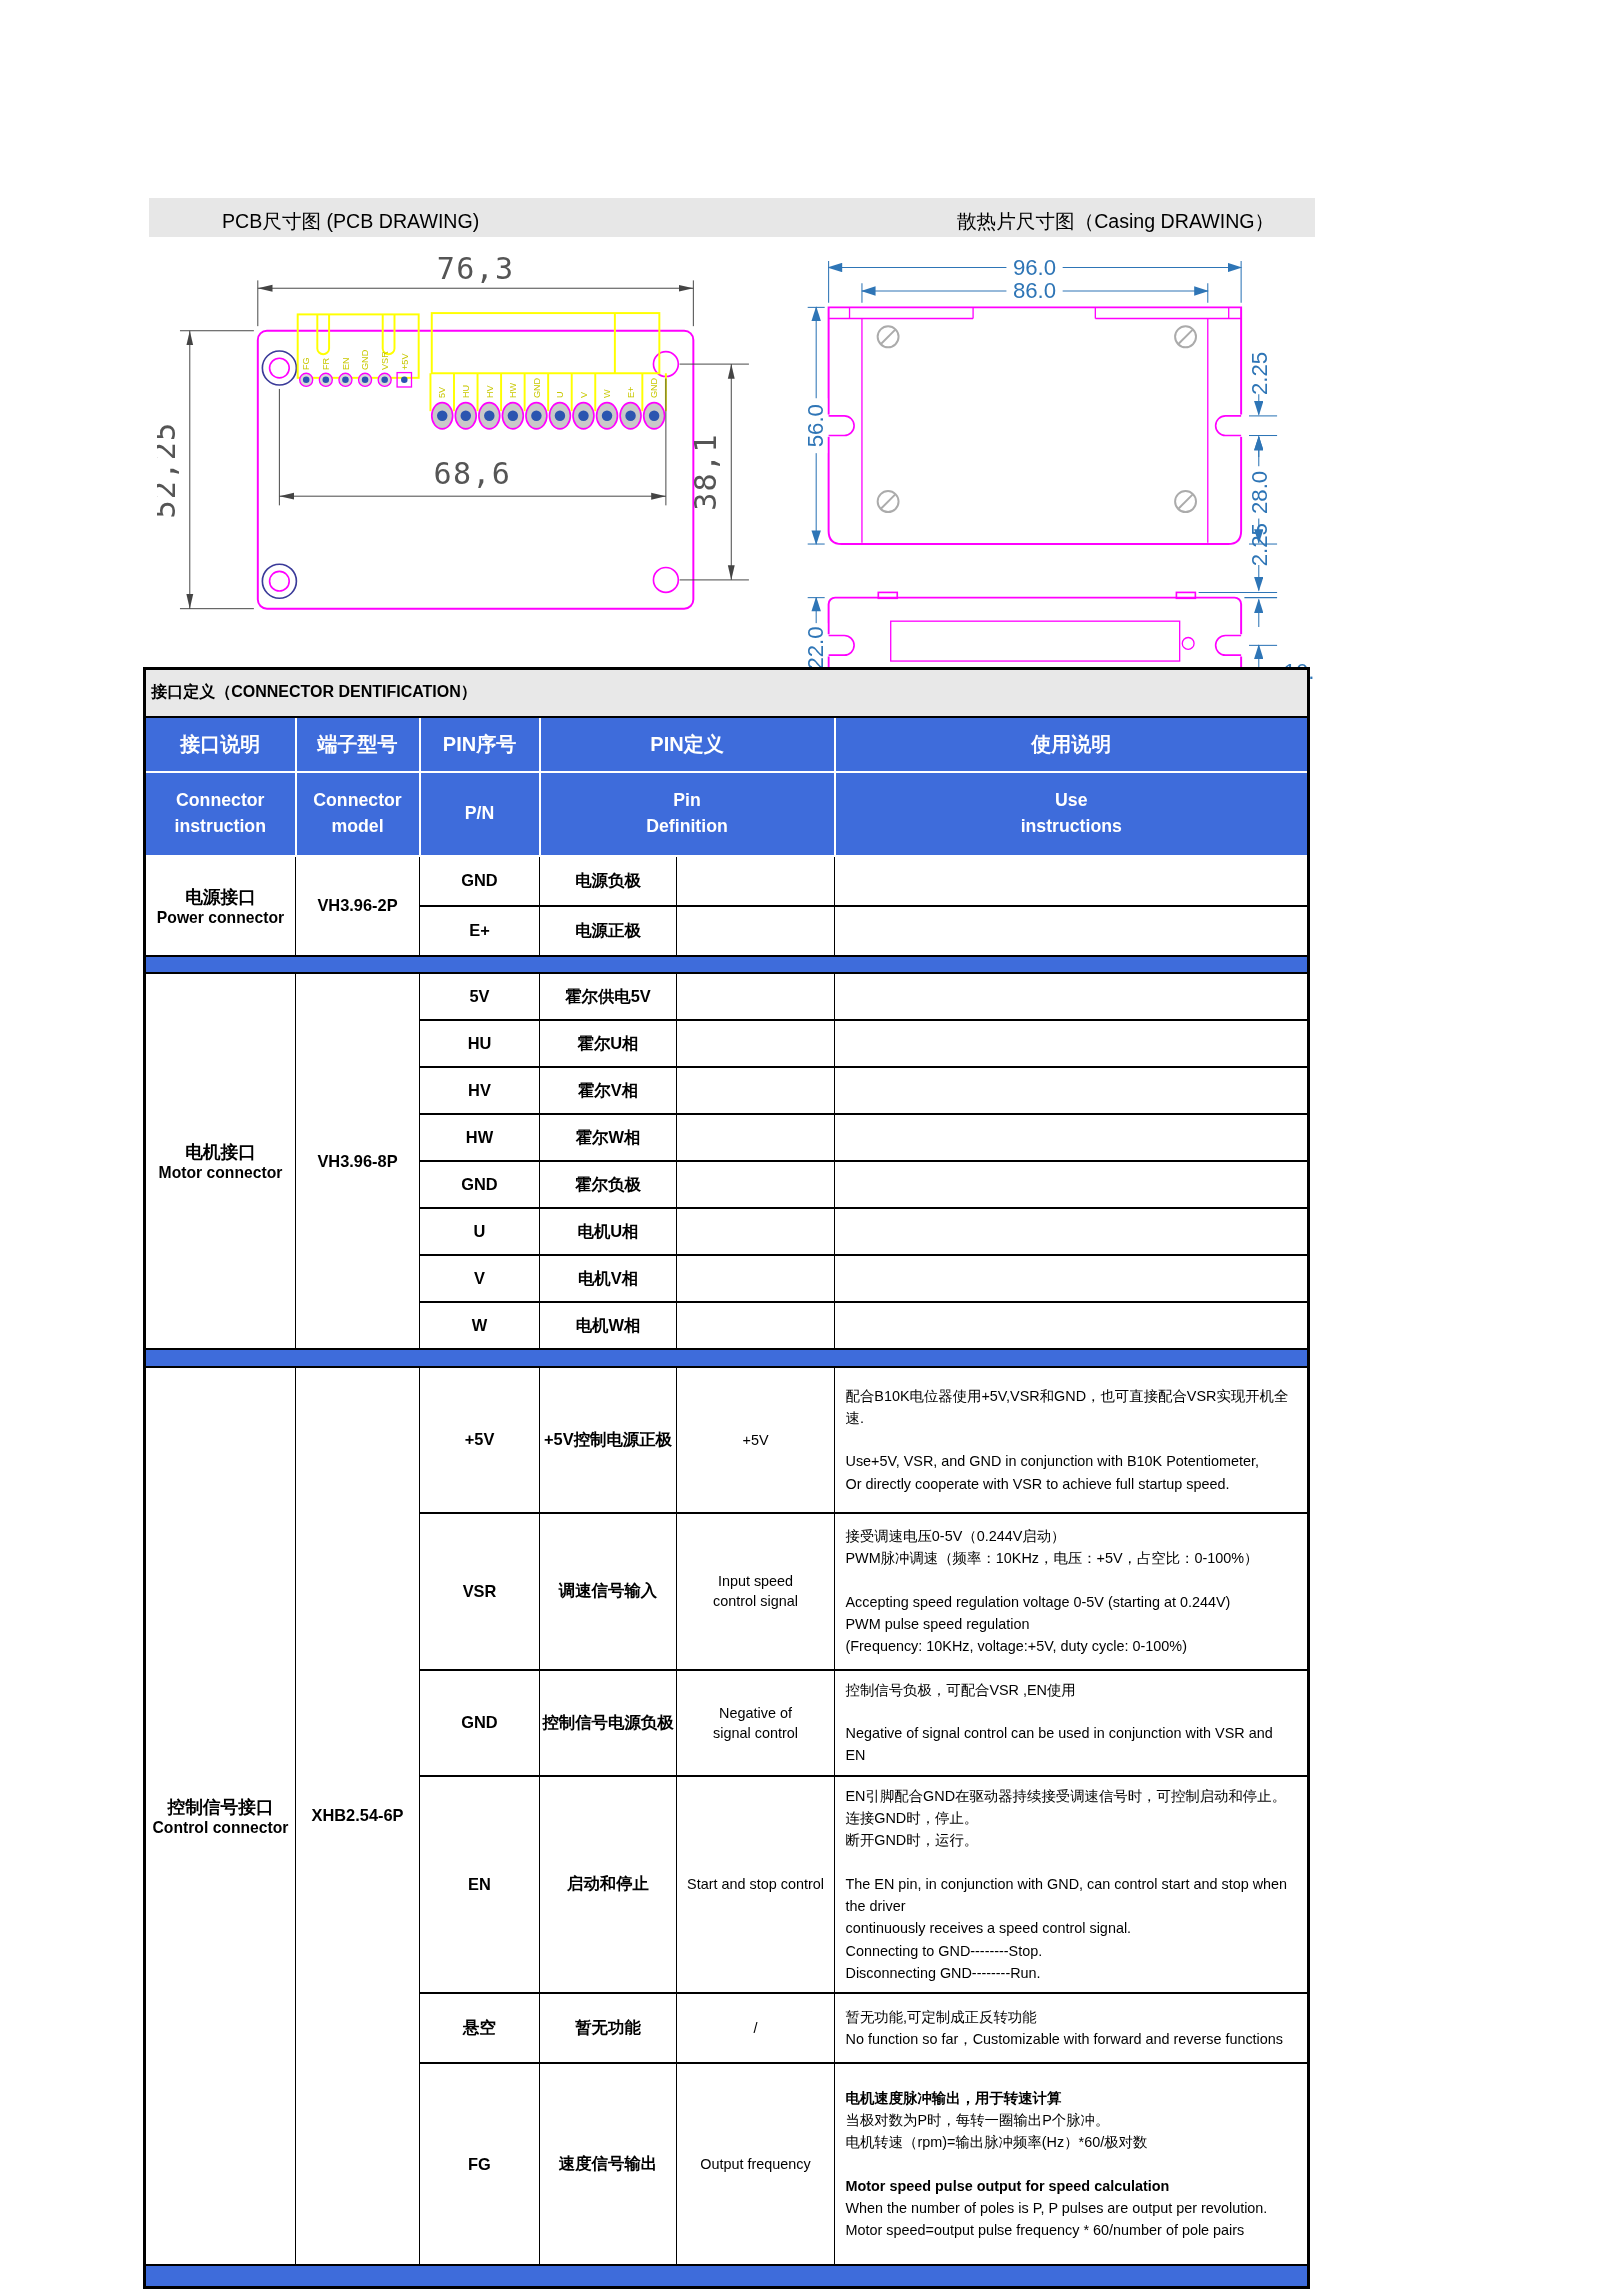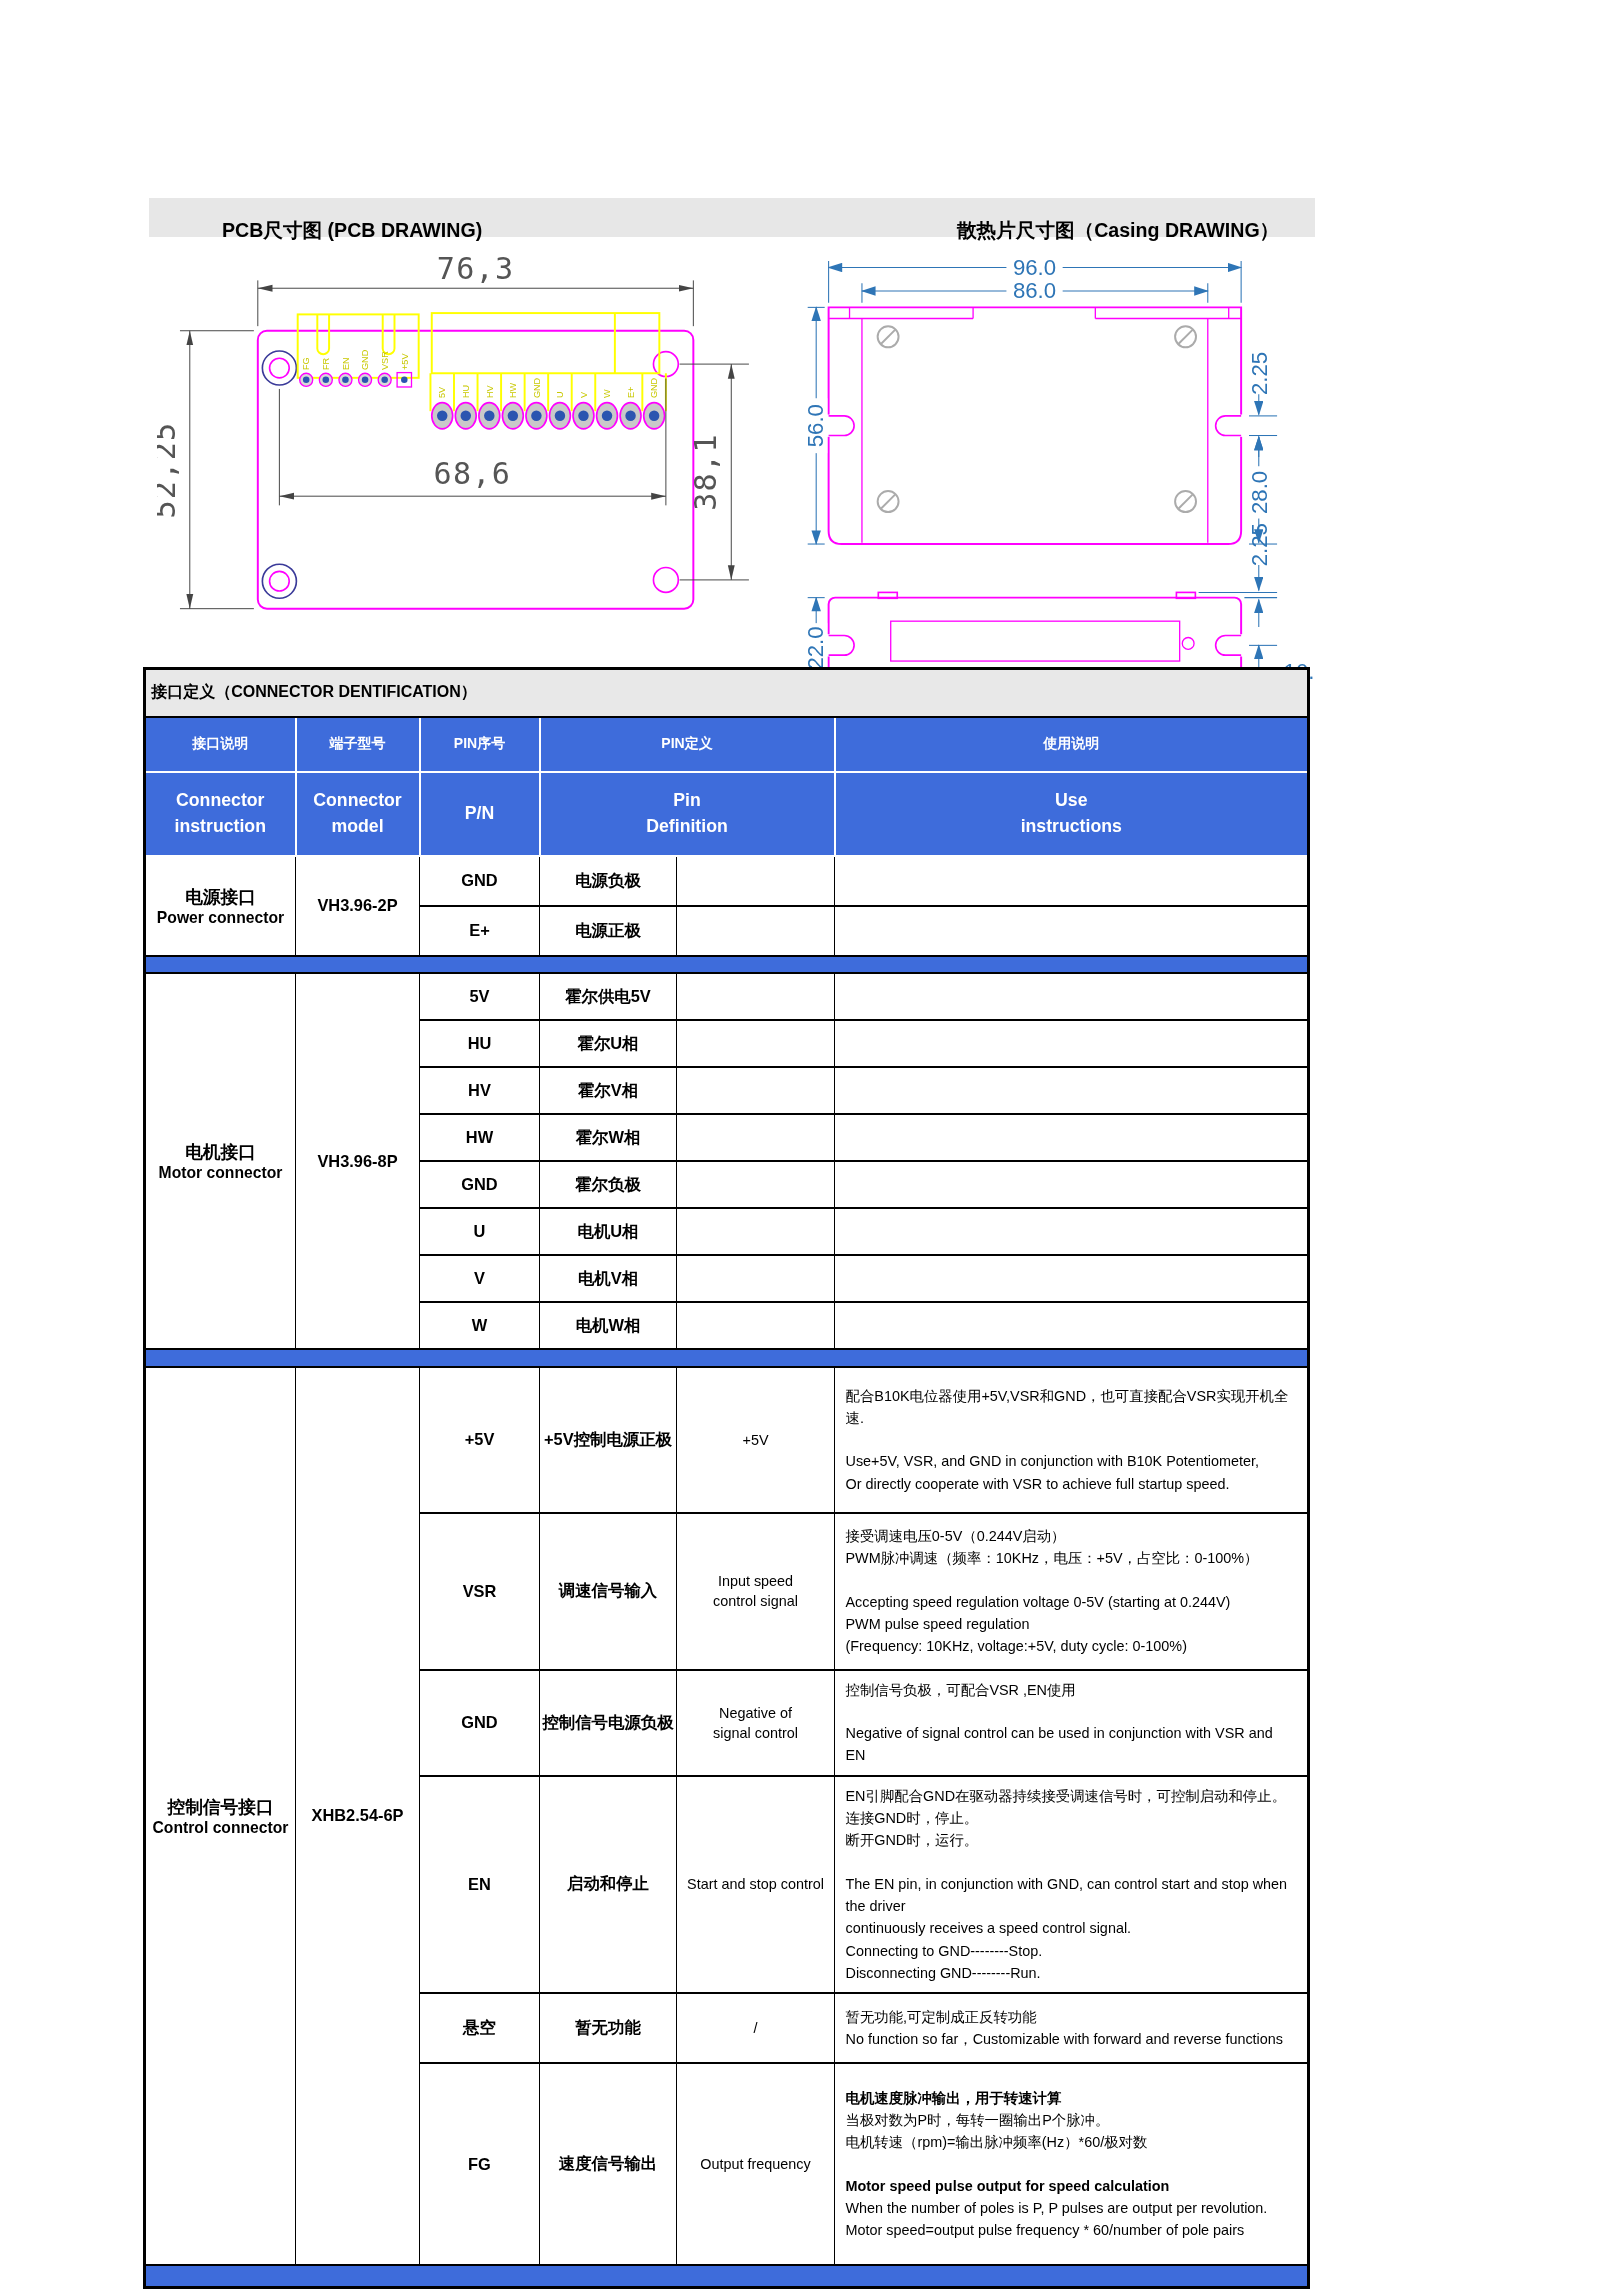--- a/index.html
+++ b/index.html
@@ -2,36 +2,36 @@
 <html style="font-size:10.5px"><head>
 <meta charset="utf-8">
 <style>
   html,body { margin:0; padding:0; }
   body {
     width:1623px; height:2295px; position:relative; background:#fff;
     font-family:"Liberation Sans", sans-serif; color:#000;
   }
   
   .band { position:absolute; left:149px; top:198px; width:1166px; height:39px; background:#E7E7E7; }
-  .band-title { position:absolute; top:13px; height:47px; line-height:39px; font-weight:bold; font-size:19.6px; white-space:nowrap; }
+  .band-title { position:absolute; top:4px; height:47px; line-height:39px; font-weight:normal; font-size:19.6px; white-space:nowrap; }
   .band-title.pcb { left:73px; }
   .band-title.casing { left:808px; }
 
   .drawing { position:absolute; }
   #pcb-svg { left:157px; top:249px; }
   #casing-svg { left:792px; top:245px; }
 
   
   #conn-table { position:absolute; left:143px; top:667px; border-collapse:collapse; table-layout:fixed;
                 border:3.3px solid #000; }
   #conn-table td { border:1.3px solid #000; border-top-width:2px; border-bottom-width:2px;
                    text-align:center; vertical-align:middle; padding:0; overflow:hidden; }
   .ttl  { background:#E8E8E8; text-align:left !important; font-weight:bold; font-size:16px; padding-left:5.2px !important; }
   .hdr  { background:#3E6CDB; color:#fff; font-weight:bold; border:2px solid #fff !important; }
-  .hcn  { font-size:14px;margin-left:28px; }
+  .hcn  { font-size:20px;margin-left:28px; }
   .hen  { font-size:17.7px; white-space:pre-line; line-height:1.45; }
   tr.first-data td { border-top:2.6px solid #000; }
   tr.sep td { background:#3E6CDB; border:2px solid #000; }
   .sec  { font-weight:bold; }
   .sec .cn { font-size:17.7px; }
   .sec .en { font-size:15.7px; }
   .model { font-weight:bold; font-size:16.4px; }
   .pn    { font-weight:bold; font-size:16.4px; }
   .def   { font-weight:bold; font-size:16.4px; }
   .def2  { font-size:14.4px; white-space:pre-line; line-height:1.4; }

